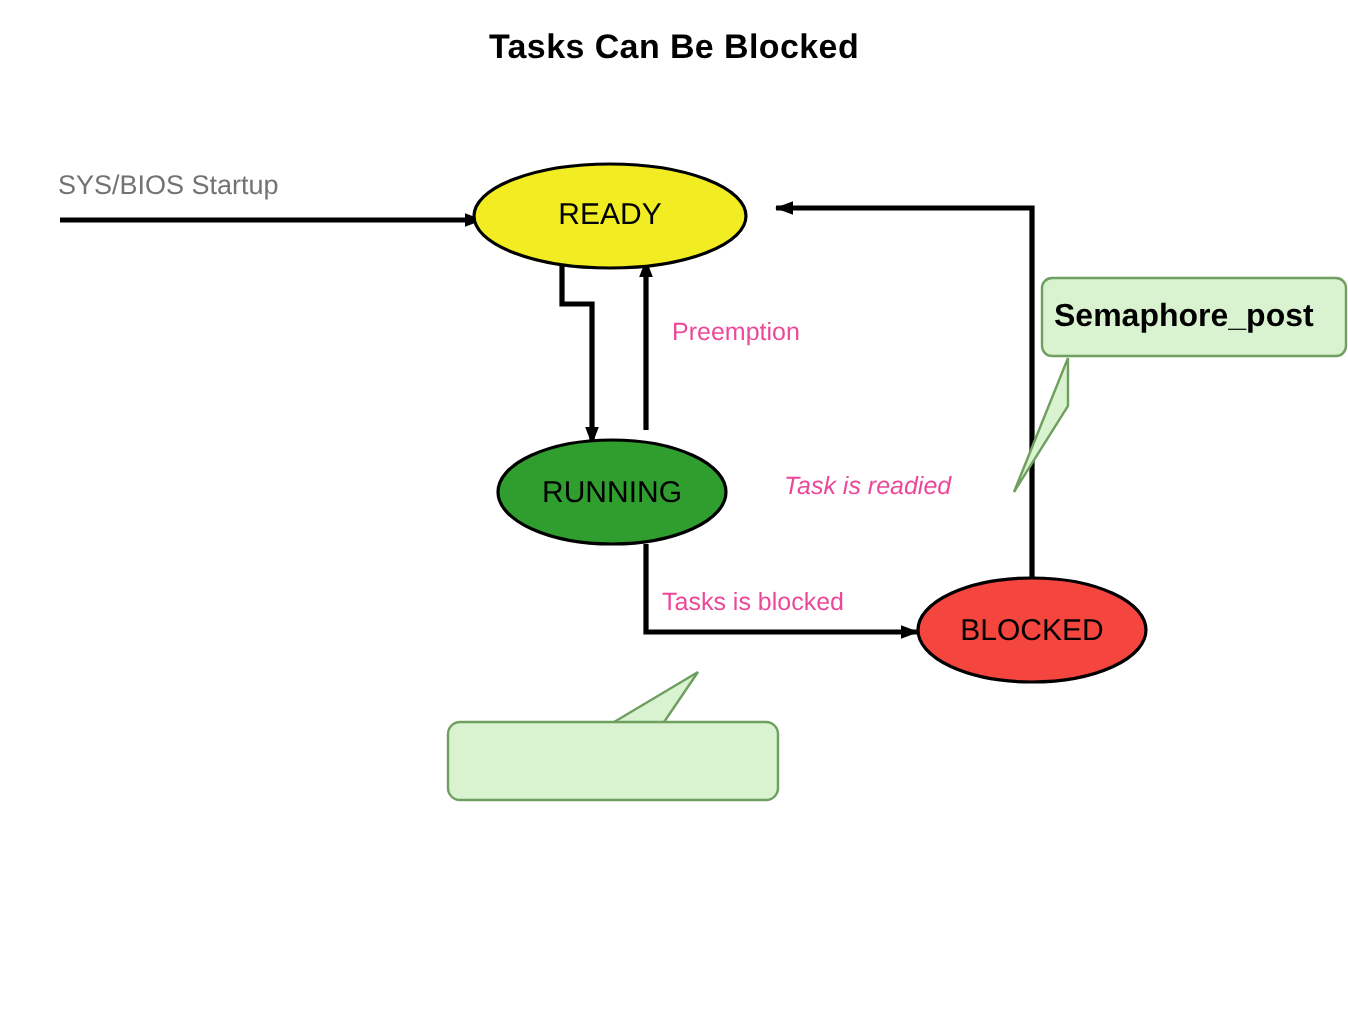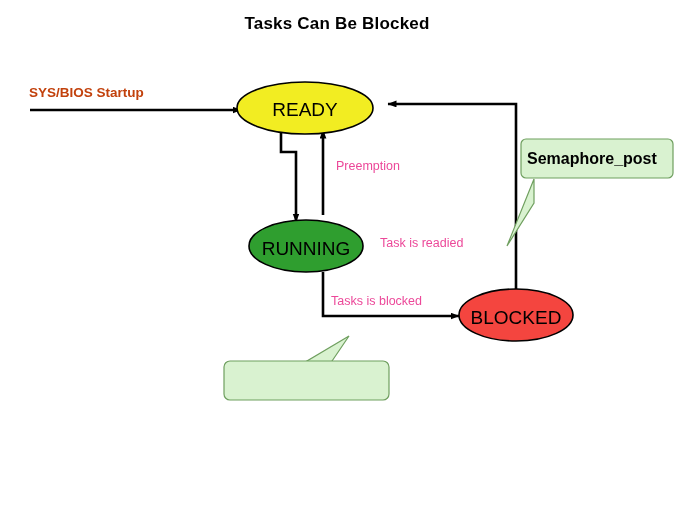--- a/index.html
+++ b/index.html
@@ -28,43 +28,43 @@
   }
   svg.layer {
     position: absolute;
     left: 0;
     top: 0;
     width: 674px;
     height: 506px;
   }
   .node-label {
     position: absolute;
-    font-size: 19px;
+    font-size: 15px;
     color: #000000;
     text-align: center;
     white-space: nowrap;
   }
   .edge-label {
     position: absolute;
     font-size: 12.5px;
     color: #ec4899;
     white-space: nowrap;
   }
   .callout-label {
     position: absolute;
     font-size: 16px;
     font-weight: bold;
     color: #000000;
     white-space: nowrap;
   }
   .startup-label {
     position: absolute;
     font-size: 13.5px;
-    font-weight: bold;
-    color: #c2410c;
+    font-weight: normal;
+    color: #737373;
     white-space: nowrap;
     text-align: center;
   }
 </style>
 </head>
 <body>
 
 <div id="stage">
 
   <div id="title">Tasks Can Be Blocked</div>
@@ -122,17 +122,17 @@
   </svg>
 
   <div class="startup-label" style="left:29px; top:85px;">SYS/BIOS  Startup</div>
 
   <div class="node-label" style="left:255px; top:99px; width:100px;">READY</div>
   <div class="node-label" style="left:466px; top:307px; width:100px;">BLOCKED</div>
   <div class="node-label" style="left:256px; top:238px; width:100px;">RUNNING</div>
 
   <div class="edge-label" style="left:336px; top:159px;">Preemption</div>
   <div class="edge-label" style="left:331px; top:294px;">Tasks is blocked</div>
-  <div class="edge-label" style="left:380px; top:236px;">Task is readied</div>
+  <div class="edge-label" style="left:392px; top:236px;font-style:italic;">Task is readied</div>
 
   <div class="callout-label" style="left:527px; top:150px;">Semaphore_post</div>
 
 </div>
 
 </body></html>

